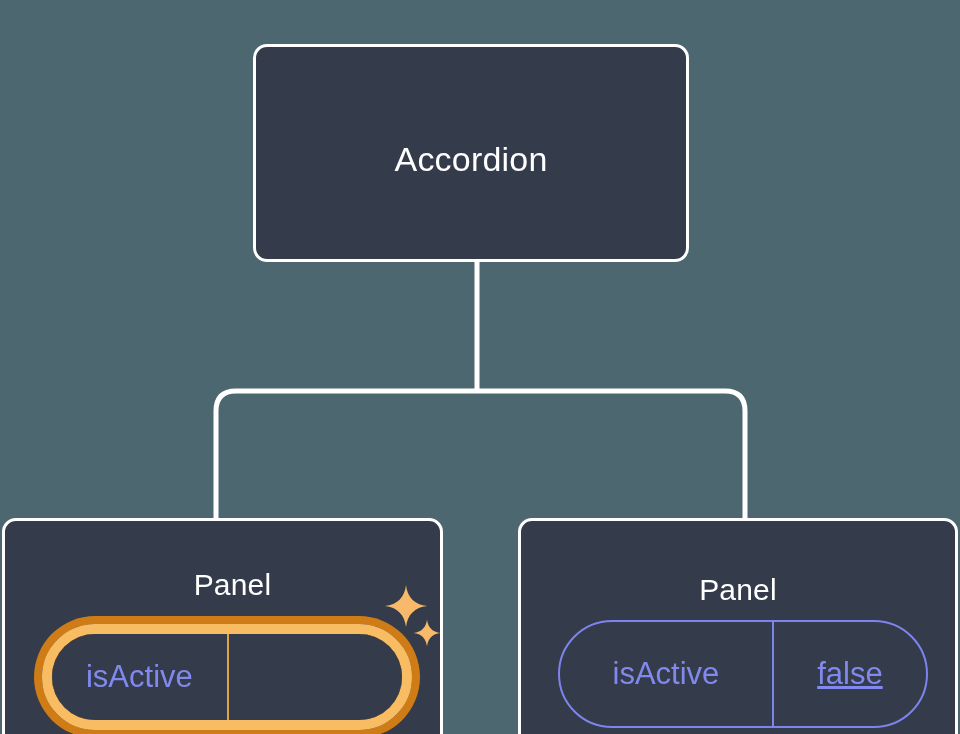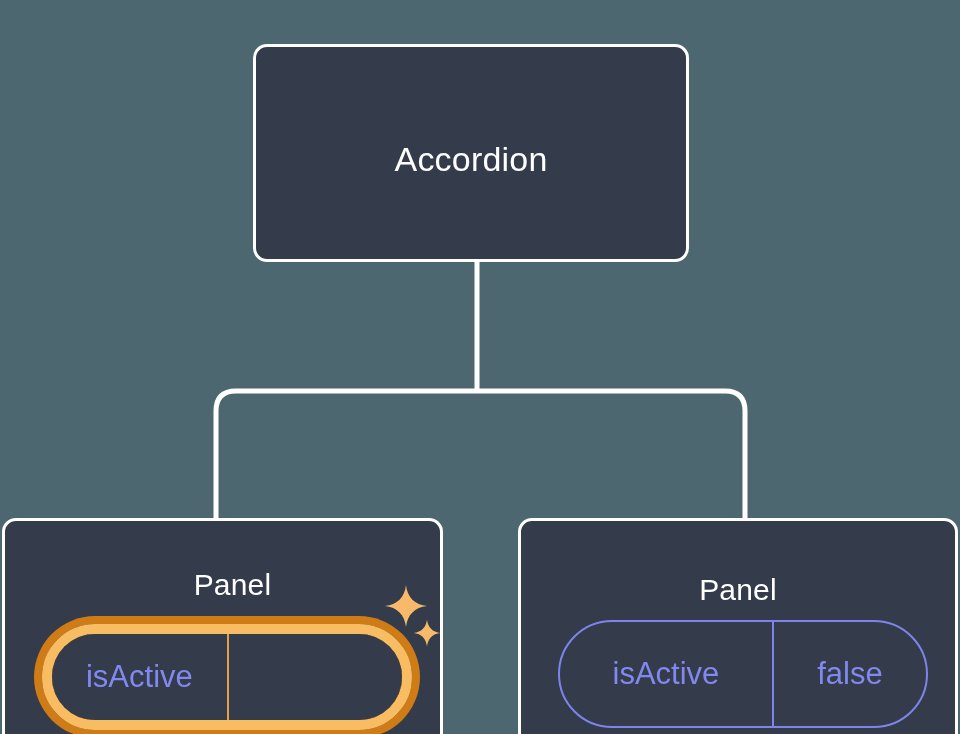--- a/index.html
+++ b/index.html
@@ -110,20 +110,21 @@
     color: #8289ee;
     font-size: 31px;
     font-weight: 400;
   }
   .pill-plain .pill-key {
     width: 215px;
     border-right: 2px solid #7e84ed;
   }
   .pill-plain .pill-val {
     width: 153px;
+    text-decoration: underline;
   }
 
   
   .pill-highlight {
     left: 37px;
     top: 103px;
     width: 370px;
     height: 106px;
     border: 10px solid #f8bc63;
     outline: 8px solid #cf7c17;

